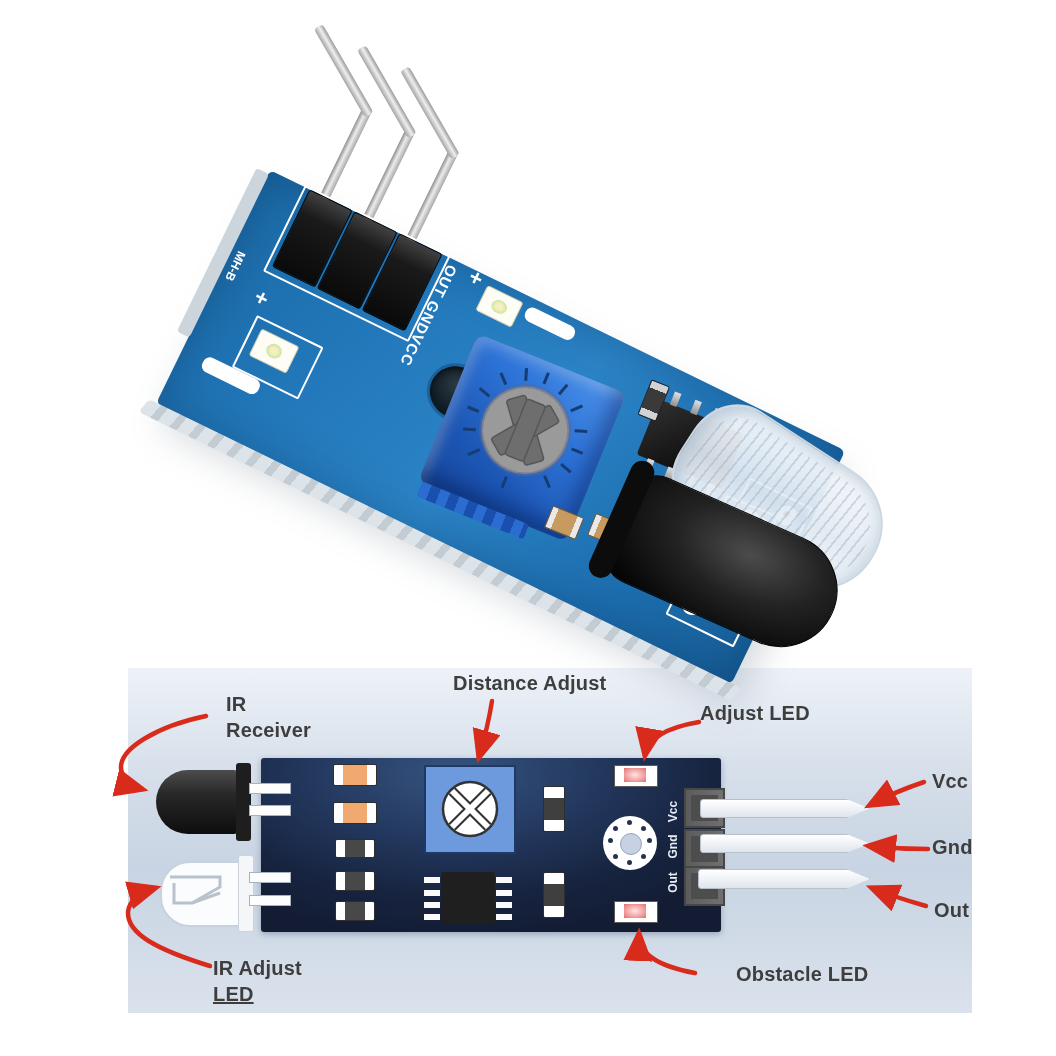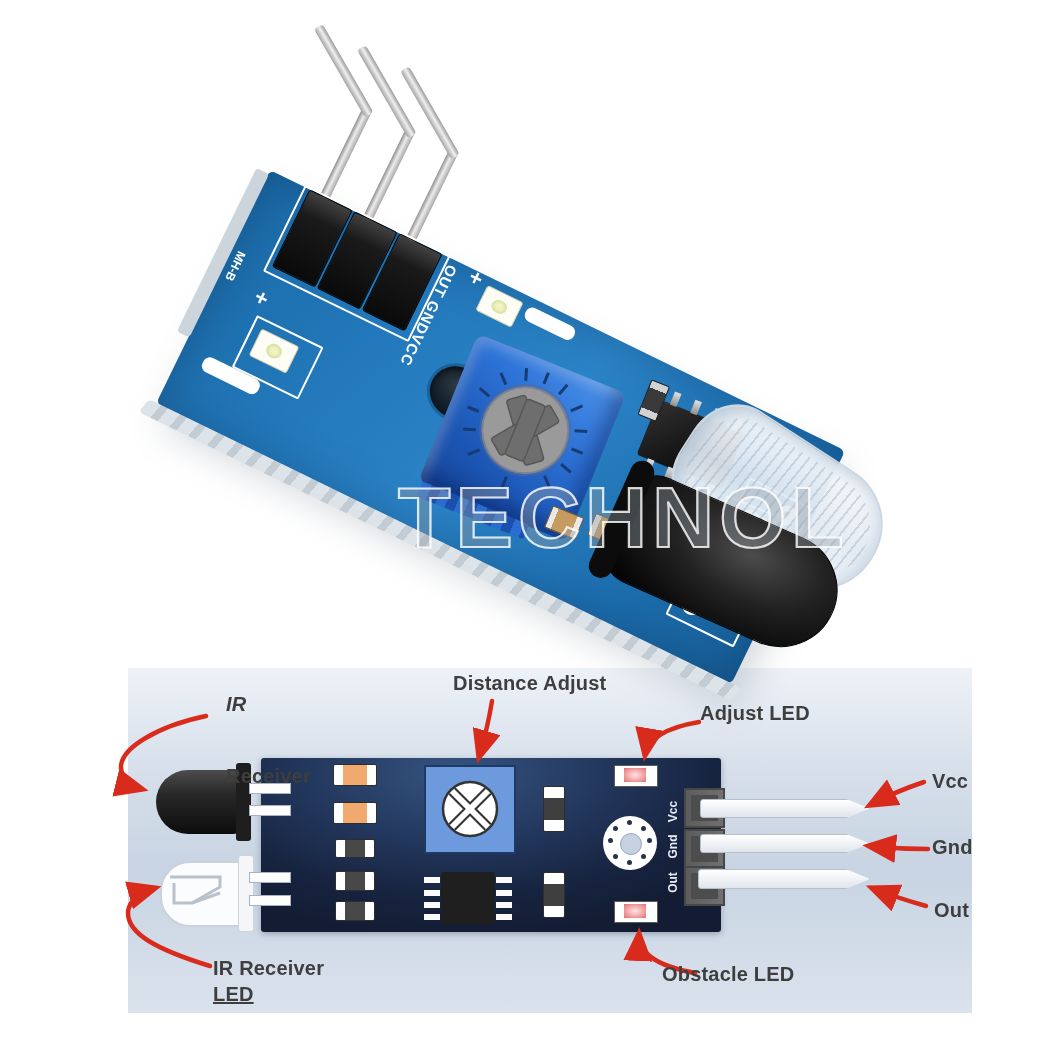--- a/index.html
+++ b/index.html
@@ -211,21 +211,20 @@
             <i></i>
           </div>
         <div class="pad" style="left:42px;top:8px;">
             <i></i>
           </div>
       </div>
     </div>
 
     <div class="ledclear"></div>
     <div class="ledblack"></div>
-    <div class="wmark">TECHNOL</div>
   </div>
 
   <div class="dbg"></div>
   <div class="dpcb"></div>
 
   <div class="recbody"></div>
   <div class="recflange"></div>
   <div class="dpin" style="left:249px;top:783px;"></div>
   <div class="dpin" style="left:249px;top:805px;"></div>
 
@@ -319,27 +318,27 @@
       <path d="M 699,722 C 670,727 648,737 645,755"></path>
       <path d="M 924,782 C 903,789 885,797 870,805"></path>
       <path d="M 928,849 C 908,849 889,848 869,846"></path>
       <path d="M 926,906 C 905,900 887,894 872,888"></path>
       <path d="M 695,973 C 662,967 638,956 639,934"></path>
       <path d="M 210,966 C 158,950 127,934 128,912 C 129,900 141,892 155,888"></path>
     </g>
   </svg>
 
   <div class="dlabel" style="left:226px;top:691px;">
-    <span style="display:block;font-style:italic;">IR</span>
-    <span style="display:block;margin-top:46px;">Receiver</span>
+    <span style="display:block;">IR</span>
+    <span style="display:block;">Receiver</span>
   </div>
   <div class="dlabel" style="left:453px;top:670px;text-align:right;">Distance Adjust</div>
   <div class="dlabel" style="left:700px;top:700px;">Adjust LED</div>
   <div class="dlabel" style="left:932px;top:768px;">Vcc</div>
   <div class="dlabel" style="left:932px;top:834px;">Gnd</div>
   <div class="dlabel" style="left:934px;top:897px;">Out</div>
-  <div class="dlabel" style="left:662px;top:961px;">Obstacle LED</div>
+  <div class="dlabel" style="left:736px;top:961px;">Obstacle LED</div>
   <div class="dlabel" style="left:213px;top:955px;">
-    <span style="display:block;">IR Receiver</span>
+    <span style="display:block;">IR Adjust</span>
     <span style="display:block;text-decoration:underline;">LED</span>
   </div>
 
 </div>
 
 </body></html>

